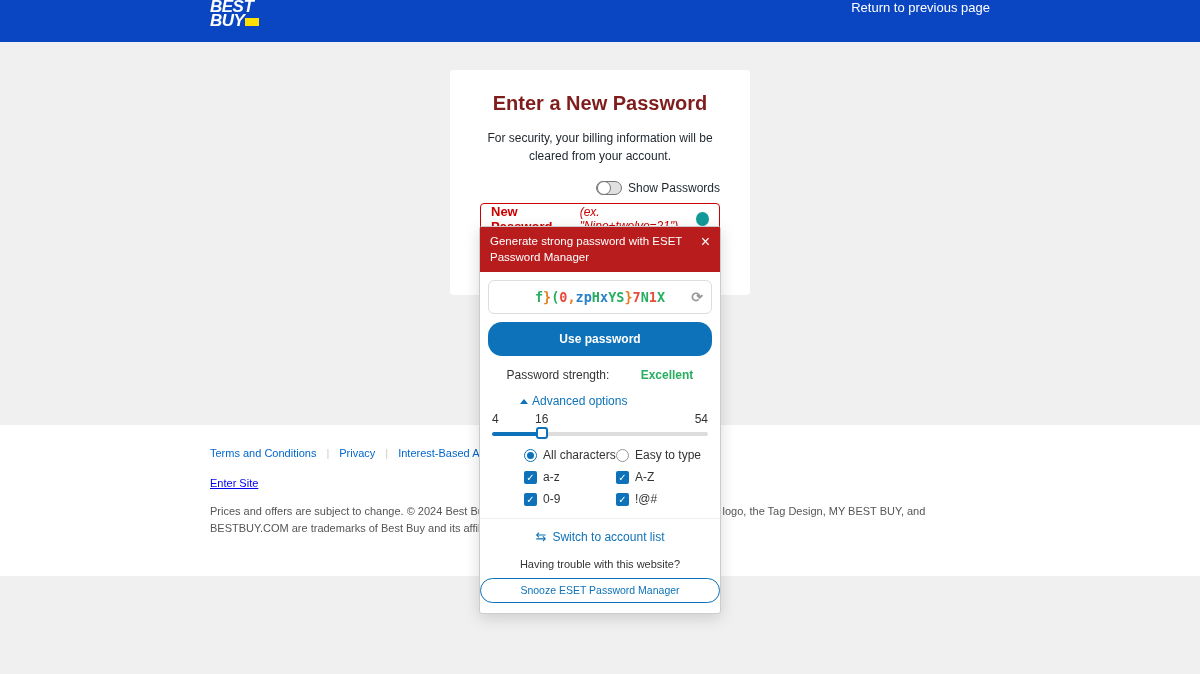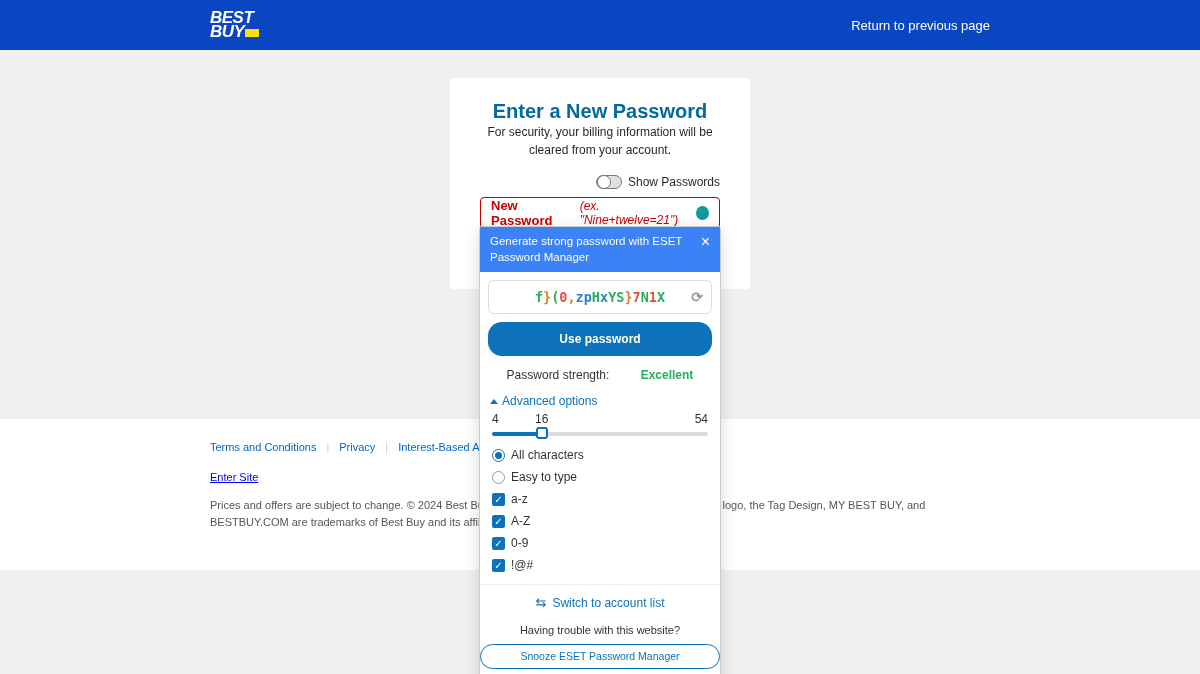--- a/index.html
+++ b/index.html
@@ -1,50 +1,50 @@
 <!DOCTYPE html>
 <html><head>
 <meta charset="utf-8">
 <style>
 * { box-sizing: border-box; margin: 0; padding: 0; }
 body { font-family: Arial, Helvetica, sans-serif; background: #f0f0f1; }
-.header { background: #0a46c2; height: 50px; display: flex; align-items: center; padding: 0 210px; justify-content: space-between; }
+.header { background: #0a46c2; height: 42px; display: flex; align-items: flex-start; padding: 0 210px; justify-content: space-between; }
 .logo { color: #fff; font-weight: 900; font-size: 17px; line-height: 0.85; font-style: italic; letter-spacing: -0.5px; }
 .logo-accent { display: inline-block; width: 14px; height: 8px; background: #ffe000; margin-left: 1px; }
 .return-link { color: #fff; font-size: 13px; text-decoration: none; }
 .card { background: #fff; width: 300px; margin: 28px auto 0; border-radius: 4px; padding: 22px 30px 60px; text-align: center; }
-.card h1 { font-size: 20px; font-weight: 700; color: #0369a1; }
+.card h1 { font-size: 20px; font-weight: 700; color: #7f1d1d; margin-bottom: 14px; }
 .subtitle { font-size: 12px; color: #1d252c; line-height: 1.5; margin-bottom: 16px; }
 .toggle-row { display: flex; justify-content: flex-end; align-items: center; gap: 6px; margin-bottom: 8px; }
 .toggle { width: 26px; height: 14px; border-radius: 8px; border: 1px solid #767676; background: #e0e0e0; position: relative; }
 .toggle::after { content: ""; width: 12px; height: 12px; border-radius: 50%; background: #fff; border: 1px solid #767676; position: absolute; left: 0; top: -1px; }
 .toggle-label { font-size: 12px; color: #1d252c; }
 .pw-input { width: 100%; height: 32px; border: 1px solid #c00; border-radius: 4px; padding: 0 10px; display: flex; align-items: center; text-align: left; gap: 4px; position: relative; }
 .pw-label { color: #c00; font-size: 13px; font-weight: 700; }
 .pw-hint { color: #c00; font-size: 12px; font-style: italic; }
 .eset-pill { width: 14px; height: 14px; border-radius: 50%; background: #139999; margin-left: auto; }
 
 .popup { position: absolute; top: 226px; left: 50%; transform: translateX(-50%); width: 242px; background: #fff; border: 1px solid #ccc; border-radius: 3px; box-shadow: 0 4px 16px rgba(0,0,0,0.15); z-index: 10; }
-.popup-header { background: #3b82f6; color: #fff; padding: 7px 10px; font-size: 11.5px; line-height: 1.35; display: flex; justify-content: space-between; align-items: flex-start; }
+.popup-header { background: #b91c1c; color: #fff; padding: 7px 10px; font-size: 11.5px; line-height: 1.35; display: flex; justify-content: space-between; align-items: flex-start; }
 .popup-close { color: #fff; font-size: 16px; line-height: 1; cursor: pointer; }
 .gen-pw-box { margin: 8px 8px 8px; border: 1px solid #ddd; border-radius: 6px; height: 34px; display: flex; align-items: center; justify-content: center; position: relative; font-family: monospace; font-weight: 700; font-size: 13.5px; }
 .gen-pw-box .c-g { color: #27ae60; }
 .gen-pw-box .c-o { color: #e67e22; }
 .gen-pw-box .c-r { color: #e74c3c; }
 .gen-pw-box .c-b { color: #2c82c9; }
 .refresh-icon { position: absolute; right: 8px; color: #999; font-size: 14px; }
 .use-btn { display: block; margin: 0 8px 12px; background: #0d72b9; color: #fff; border: none; border-radius: 14px; height: 34px; width: calc(100% - 16px); font-size: 12px; font-weight: 700; cursor: pointer; }
 .strength { text-align: center; font-size: 12px; color: #333; margin-bottom: 12px; }
 .strength .exc { color: #27ae60; font-weight: 700; padding-left: 28px; }
-.adv-toggle { font-size: 12px; color: #0d72b9; padding: 0 10px 4px; display: flex; align-items: center; gap: 4px; cursor: pointer; }
+.adv-toggle { font-size: 12px; color: #0d72b9; padding: 0 10px 4px; display: flex; align-items: center; gap: 4px; cursor: pointer; margin-left: 30px; }
 .chev-up { display: inline-block; width: 0; height: 0; border-left: 4px solid transparent; border-right: 4px solid transparent; border-bottom: 5px solid #0d72b9; }
 .slider-row { display: flex; justify-content: space-between; font-size: 12px; color: #333; padding: 0 12px; }
 .slider-track { height: 4px; background: linear-gradient(to right, #0d72b9 0%, #0d72b9 23%, #ddd 23%, #ddd 100%); border-radius: 2px; margin: 6px 12px 12px; position: relative; }
 .slider-thumb { position: absolute; left: 23%; top: -5px; width: 12px; height: 12px; border: 2px solid #0d72b9; background: #fff; border-radius: 3px; transform: translateX(-50%); }
-.opts { padding: 0 12px 12px; display: grid; grid-template-columns: 1fr; row-gap: 8px; font-size: 12px; color: #333; }
+.opts { padding: 0 12px 12px; display: grid; grid-template-columns: 1fr 1fr; row-gap: 8px; font-size: 12px; color: #333; margin-left: 32px; }
 .opt { display: flex; align-items: center; gap: 6px; }
 .radio { width: 13px; height: 13px; border: 1.5px solid #999; border-radius: 50%; display: inline-flex; align-items: center; justify-content: center; }
 .radio.sel { border-color: #0d72b9; }
 .radio.sel::after { content: ""; width: 7px; height: 7px; background: #0d72b9; border-radius: 50%; }
 .cb { width: 13px; height: 13px; background: #0d72b9; border-radius: 2px; display: inline-flex; align-items: center; justify-content: center; color: #fff; font-size: 10px; }
 .switch-row { border-top: 1px solid #eee; padding: 10px 0; text-align: center; font-size: 12px; color: #0d72b9; display: flex; align-items: center; justify-content: center; gap: 6px; }
 .trouble { text-align: center; font-size: 11px; color: #333; padding: 4px 0 8px; }
 .snooze-row { display: flex; gap: 6px; padding: 0 0 10px; }
 .snooze-btn { flex: 1; border: 1px solid #0d72b9; color: #0d72b9; background: #fff; border-radius: 14px; font-size: 10.5px; padding: 5px 4px; line-height: 1.2; cursor: pointer; }
 

